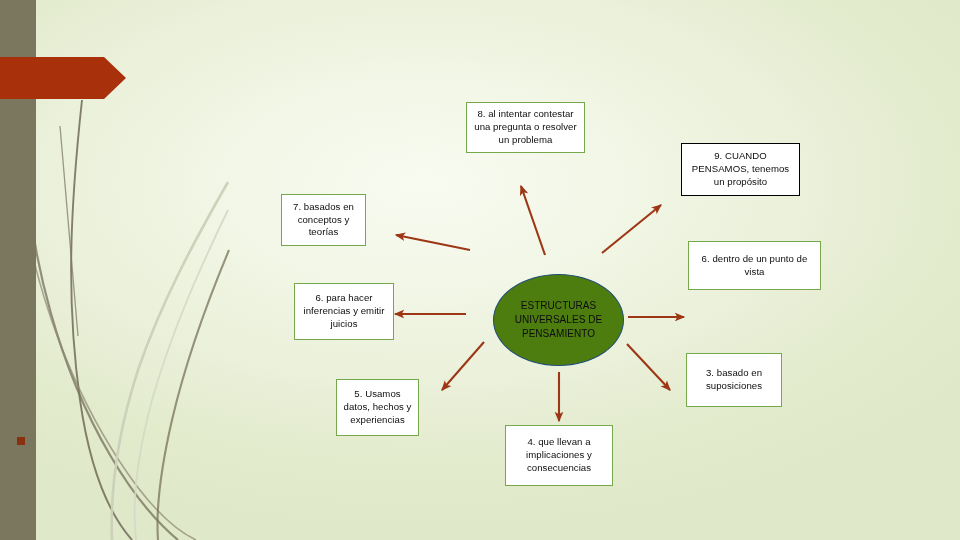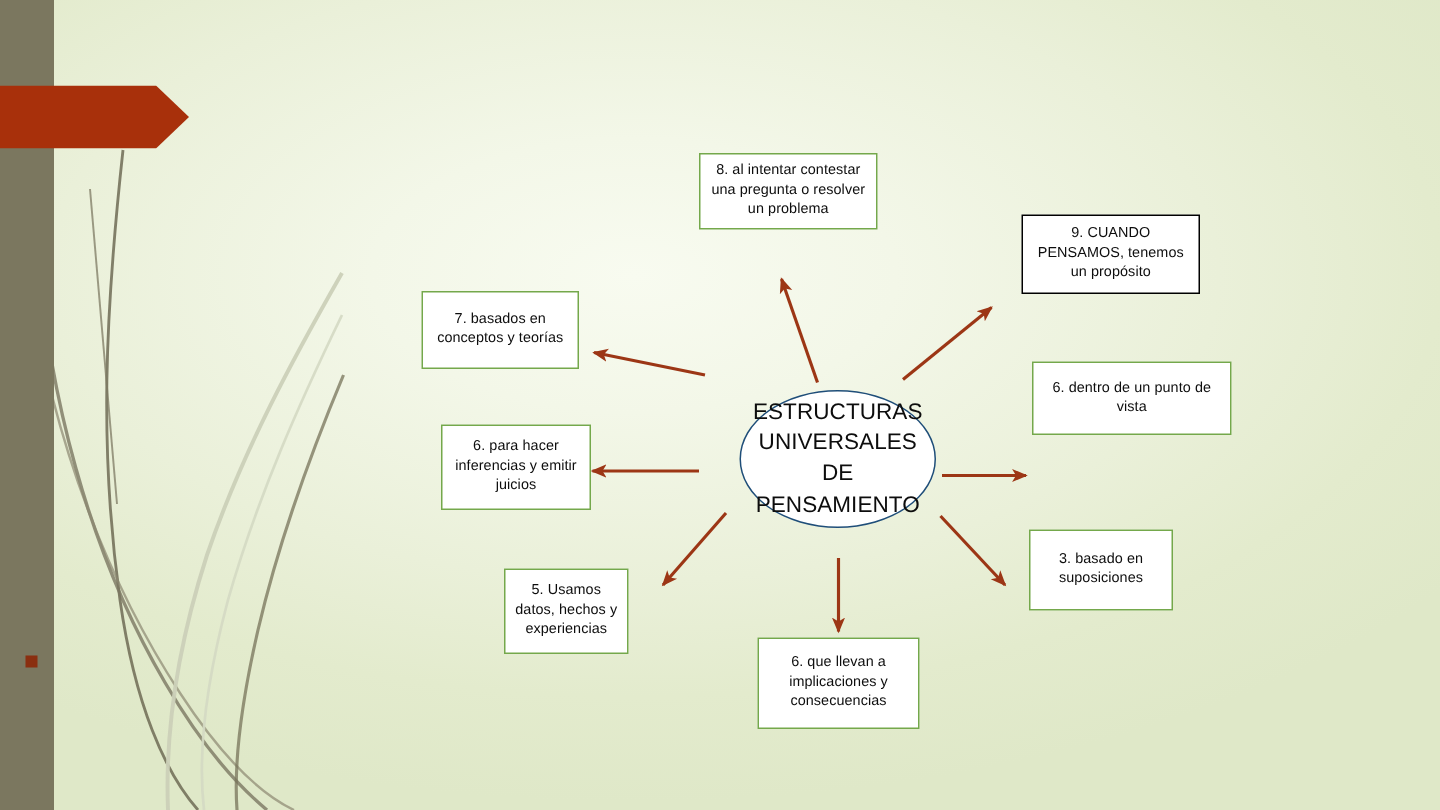--- a/index.html
+++ b/index.html
@@ -90,42 +90,42 @@
   }
   .node.black-border {
     border: 1.8px solid #000000;
   }
   .node span { display: block; width: 100%; }
 
   
   .center-ellipse {
     position: absolute;
     left: 493px;
-    top: 260px;
+    top: 274px;
     width: 131px;
     height: 92px;
     box-sizing: border-box;
     border-radius: 50%;
-    background: #ffffff;
+    background: #4d7c0f;
     border: 1.8px solid #1f4e79;
     display: flex;
     align-items: center;
     justify-content: center;
     text-align: center;
     color: #0d0d0d;
-    font-size: 15px;
+    font-size: 10px;
     line-height: 1.38;
     letter-spacing: 0.05px;
   }
   .center-ellipse span { display: block; width: 100%; }
 
   
   #node-8 { left: 466px; top: 102px; width: 119px; height: 51px; }
   #node-1 { left: 681px; top: 143px; width: 119px; height: 53px; }
-  #node-7 { left: 281px; top: 194px; width: 105px; height: 52px; }
+  #node-7 { left: 281px; top: 194px; width: 85px; height: 52px; }
   #node-2 { left: 688px; top: 241px; width: 133px; height: 49px; }
   #node-6 { left: 281px; top: 283px; width: 100px; height: 57px; margin-left: 13px; }
   #node-3 { left: 686px; top: 353px; width: 96px; height: 54px; }
   #node-5 { left: 336px; top: 379px; width: 83px; height: 57px; }
   #node-4 { left: 505px; top: 425px; width: 108px; height: 61px; }
 </style>
 </head>
 <body>
 
 <div id="slide">
@@ -202,16 +202,16 @@
 
   <div class="node" id="node-3">
     <span>3. basado en suposiciones</span>
   </div>
 
   <div class="node" id="node-5">
     <span>5. Usamos datos, hechos y experiencias</span>
   </div>
 
   <div class="node" id="node-4">
-    <span>6. que llevan a implicaciones y consecuencias</span>
+    <span>4. que llevan a implicaciones y consecuencias</span>
   </div>
 
 </div>
 
 </body></html>

